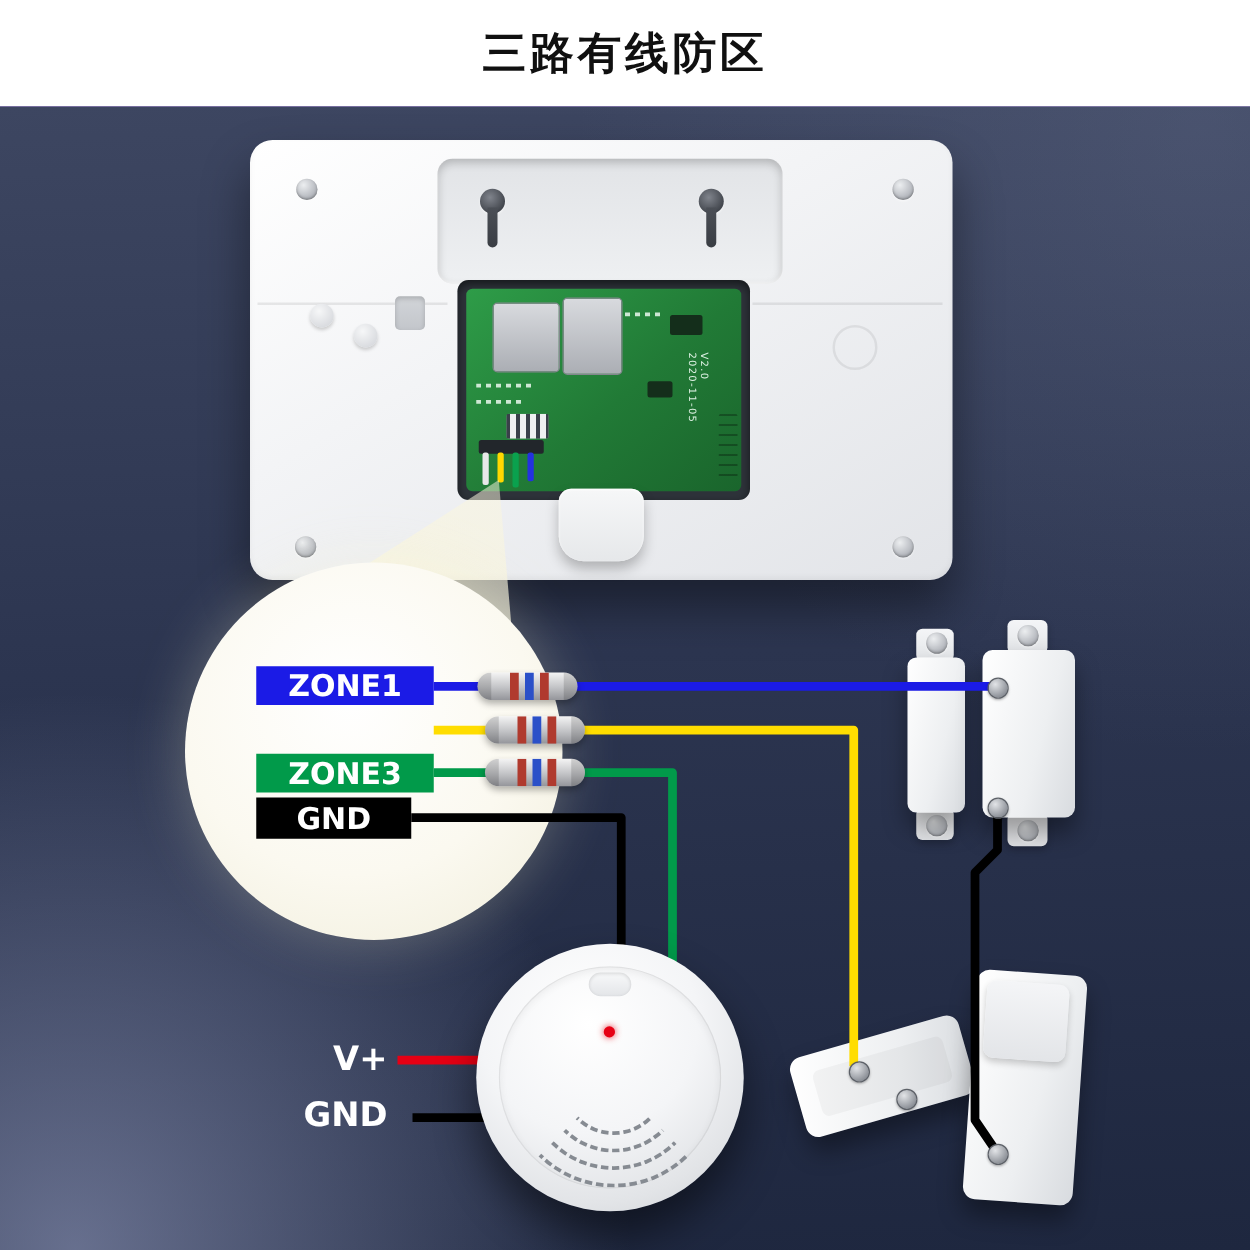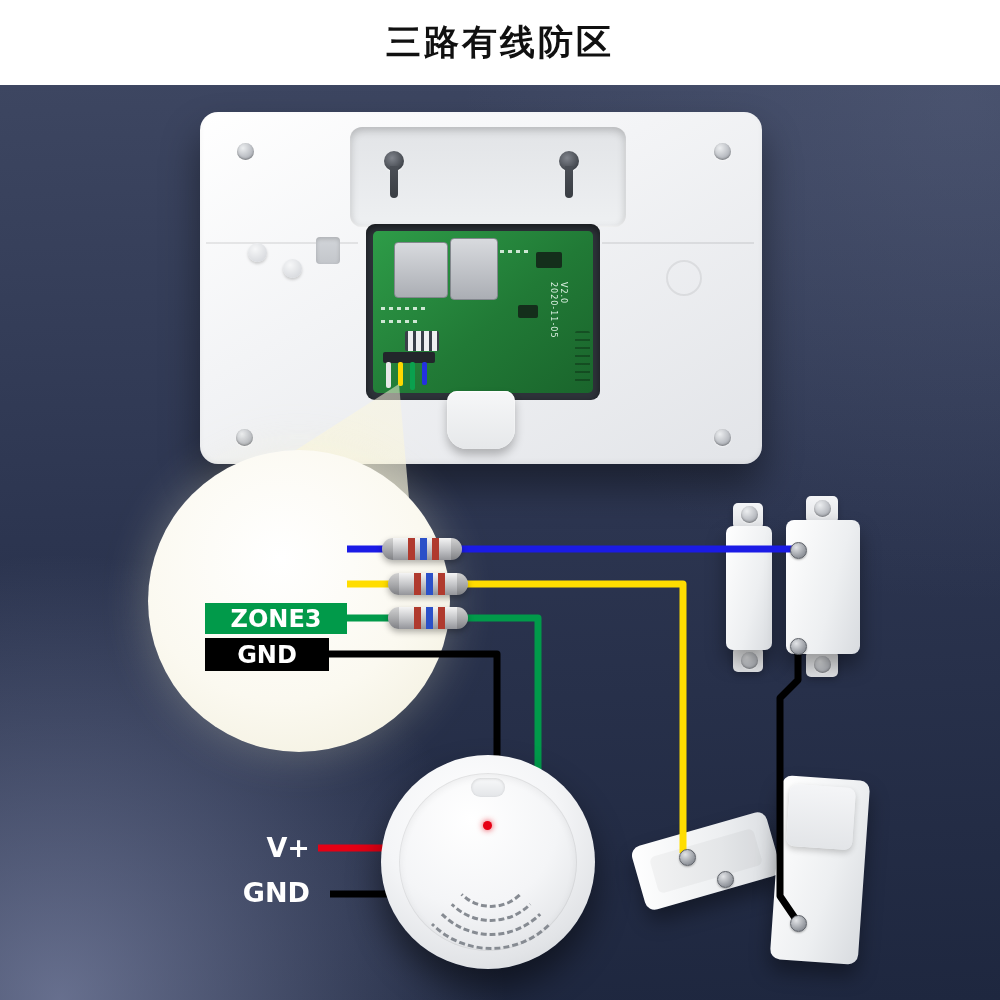--- a/index.html
+++ b/index.html
@@ -200,20 +200,23 @@
 
   <div class="abs smoke"></div>
   <div class="abs smoke-ring"></div>
   <div class="abs smoke-btn"></div>
   <div class="abs led"></div>
   <div class="abs arc" style="left:448px;top:822px;width:80px;height:80px;"></div>
   <div class="abs arc" style="left:434px;top:808px;width:108px;height:108px;"></div>
   <div class="abs arc" style="left:420px;top:794px;width:136px;height:136px;"></div>
   <div class="abs arc" style="left:406px;top:780px;width:164px;height:164px;"></div>
 
+  <div class="abs zone-bar" style="left: 205px; top: 533px; width: 142px; background: rgb(27, 27, 230);">
+    <span style="color: rgb(255, 255, 255);">ZONE1</span>
+  </div>
   <div class="abs zone-bar" style="left: 205px; top: 603px; width: 142px; background: rgb(1, 154, 74); text-align: center;">
     <span style="color: rgb(255, 255, 255);">ZONE3</span>
   </div>
   <div class="abs zone-bar" style="left: 205px; top: 638px; width: 124px; height: 33px; background: rgb(0, 0, 0);">
     <span style="color: rgb(255, 255, 255);">GND</span>
   </div>
 
   <div class="abs plabel" style="left:252px;top:832px;width:58px;">V+</div>
   <div class="abs plabel" style="left:236px;top:877px;width:74px;">GND</div>
 

